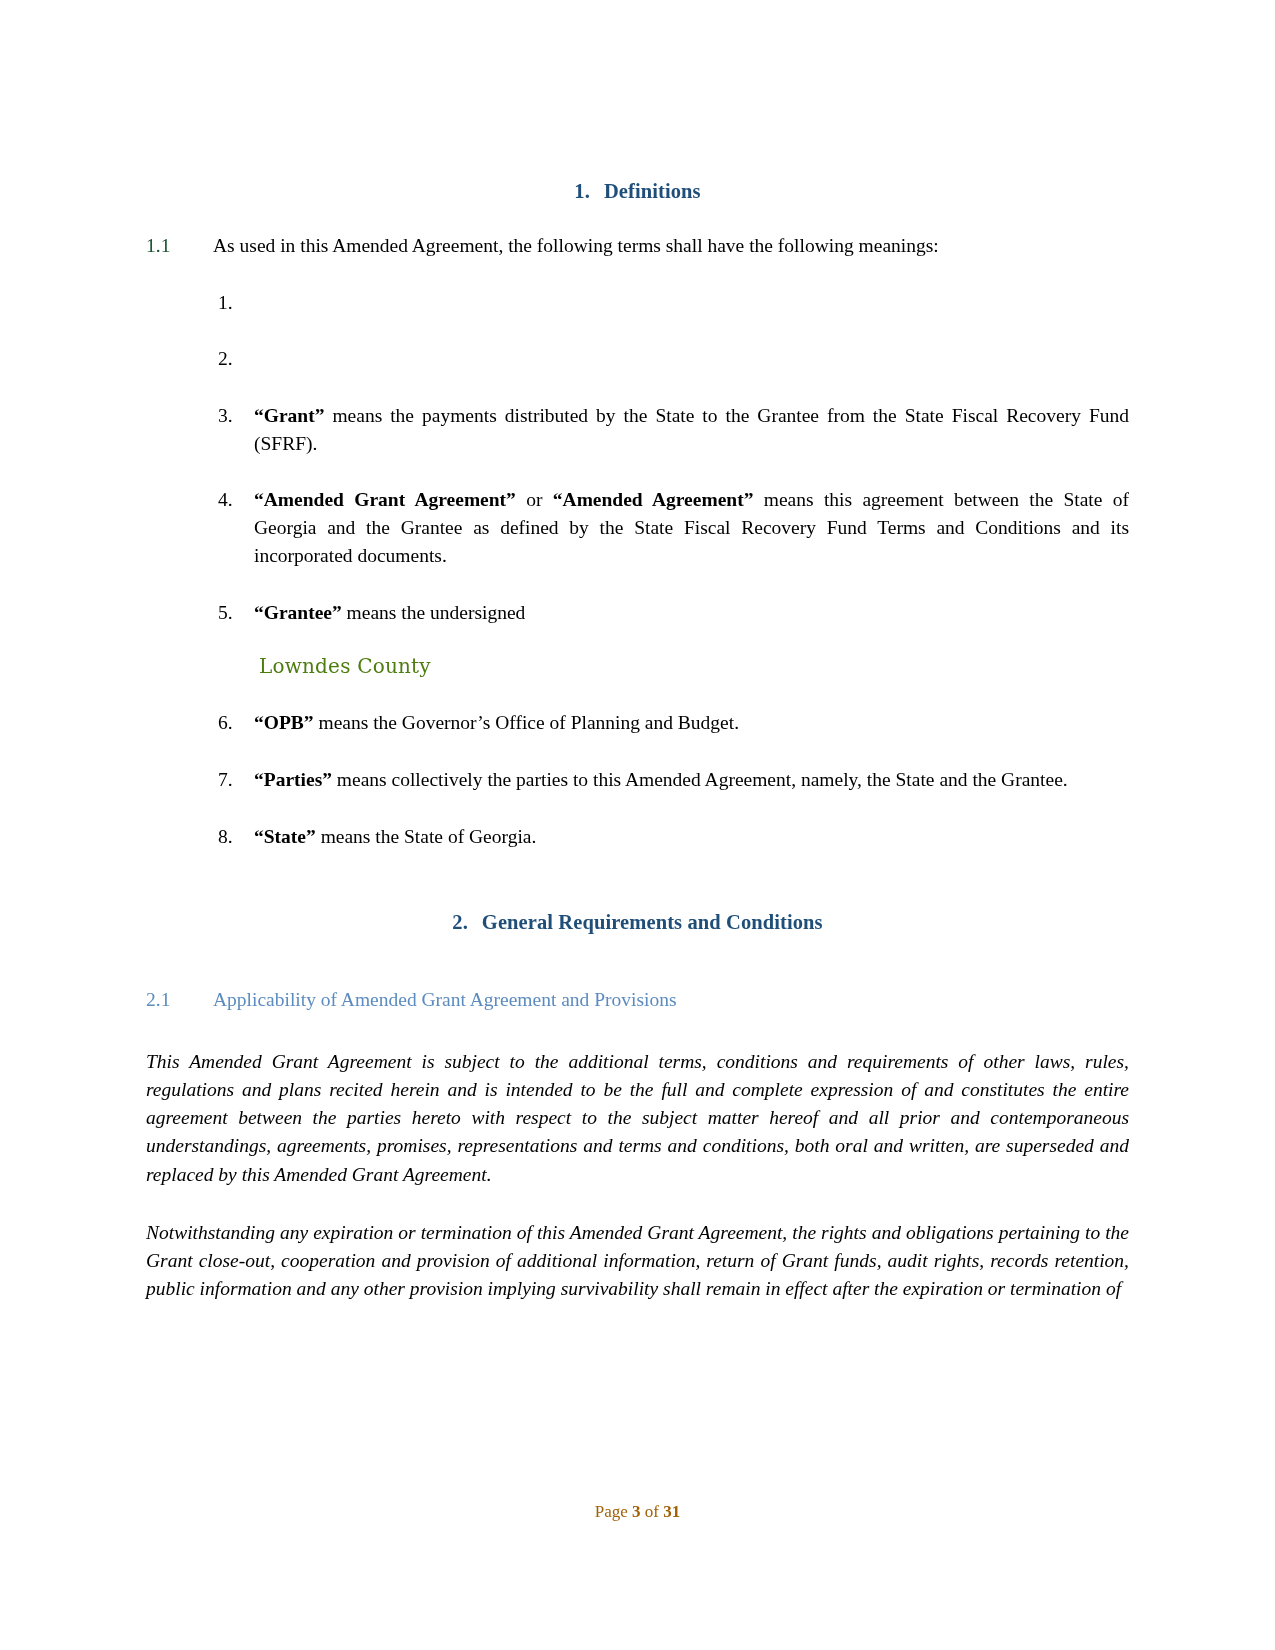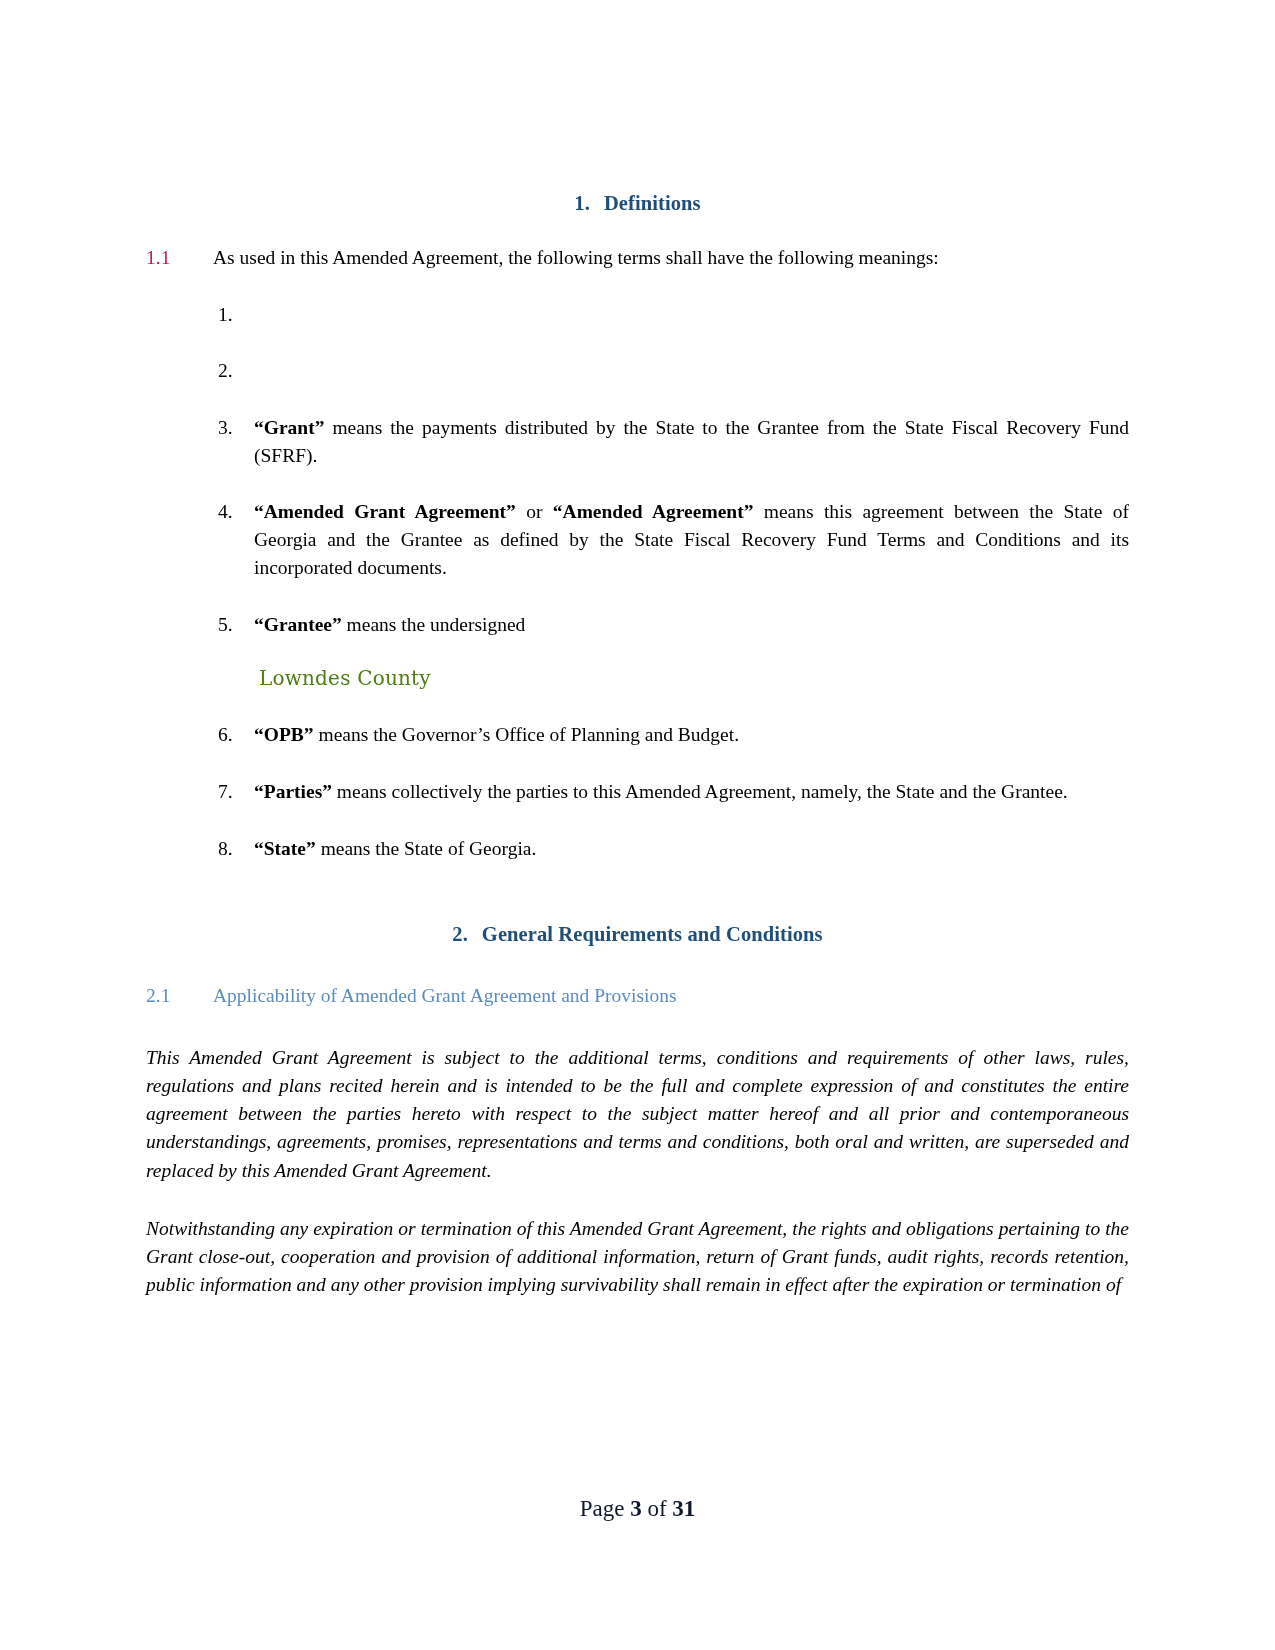--- a/index.html
+++ b/index.html
@@ -27,38 +27,38 @@
     text-align: center;
     font-weight: bold;
     font-size: 20.5px;
     color: #1F4E79;
     letter-spacing: 0.1px;
   }
   .section-heading .num {
     margin-right: 14px;
   }
   #heading-definitions {
-    margin: 16px;
+    margin: 4px;
     padding-top: 176px;
   }
   #heading-general {
     margin: 13px;
     padding-top: 48px;
   }
 
   
   .clause {
     display: flex;
     align-items: flex-start;
     margin-top: 29px;
     font-size: 19.5px;
     line-height: 1.42;
   }
   .clause .clause-num {
-    color: #be185d;
+    color: #14532d;
     flex: 0 0 67px;
     white-space: nowrap;
   }
   .clause .clause-body {
     flex: 1 1 auto;
     text-align: justify;
     text-justify: inter-word;
   }
 
   
@@ -94,21 +94,21 @@
     color: #4d7c0f;
     padding-left: 113px;
     margin-top: 26px;
     letter-spacing: 0.2px;
   }
 
   
   .subsection {
     display: flex;
     align-items: flex-start;
-    margin-top: 36px;
+    margin-top: 52px;
     font-size: 19.5px;
     color: #5B8BBF;
     line-height: 1.4;
   }
   .subsection .sub-num {
     flex: 0 0 67px;
     white-space: nowrap;
   }
   .subsection .sub-title {
     flex: 1 1 auto;
@@ -126,22 +126,22 @@
   }
   p.body-par.first-par { margin-top: 34px; }
 
   
   .page-footer {
     position: absolute;
     left: 0;
     right: 0;
     bottom: 128px;
     text-align: center;
-    font-size: 23px;
-    color: #0f172a;
+    font-size: 17px;
+    color: #a16207;
   }
 </style>
 </head>
 <body>
 
 <div class="page">
 
   <div class="section-heading" id="heading-definitions">
     <span class="num">1.</span><span>Definitions</span>
   </div>

